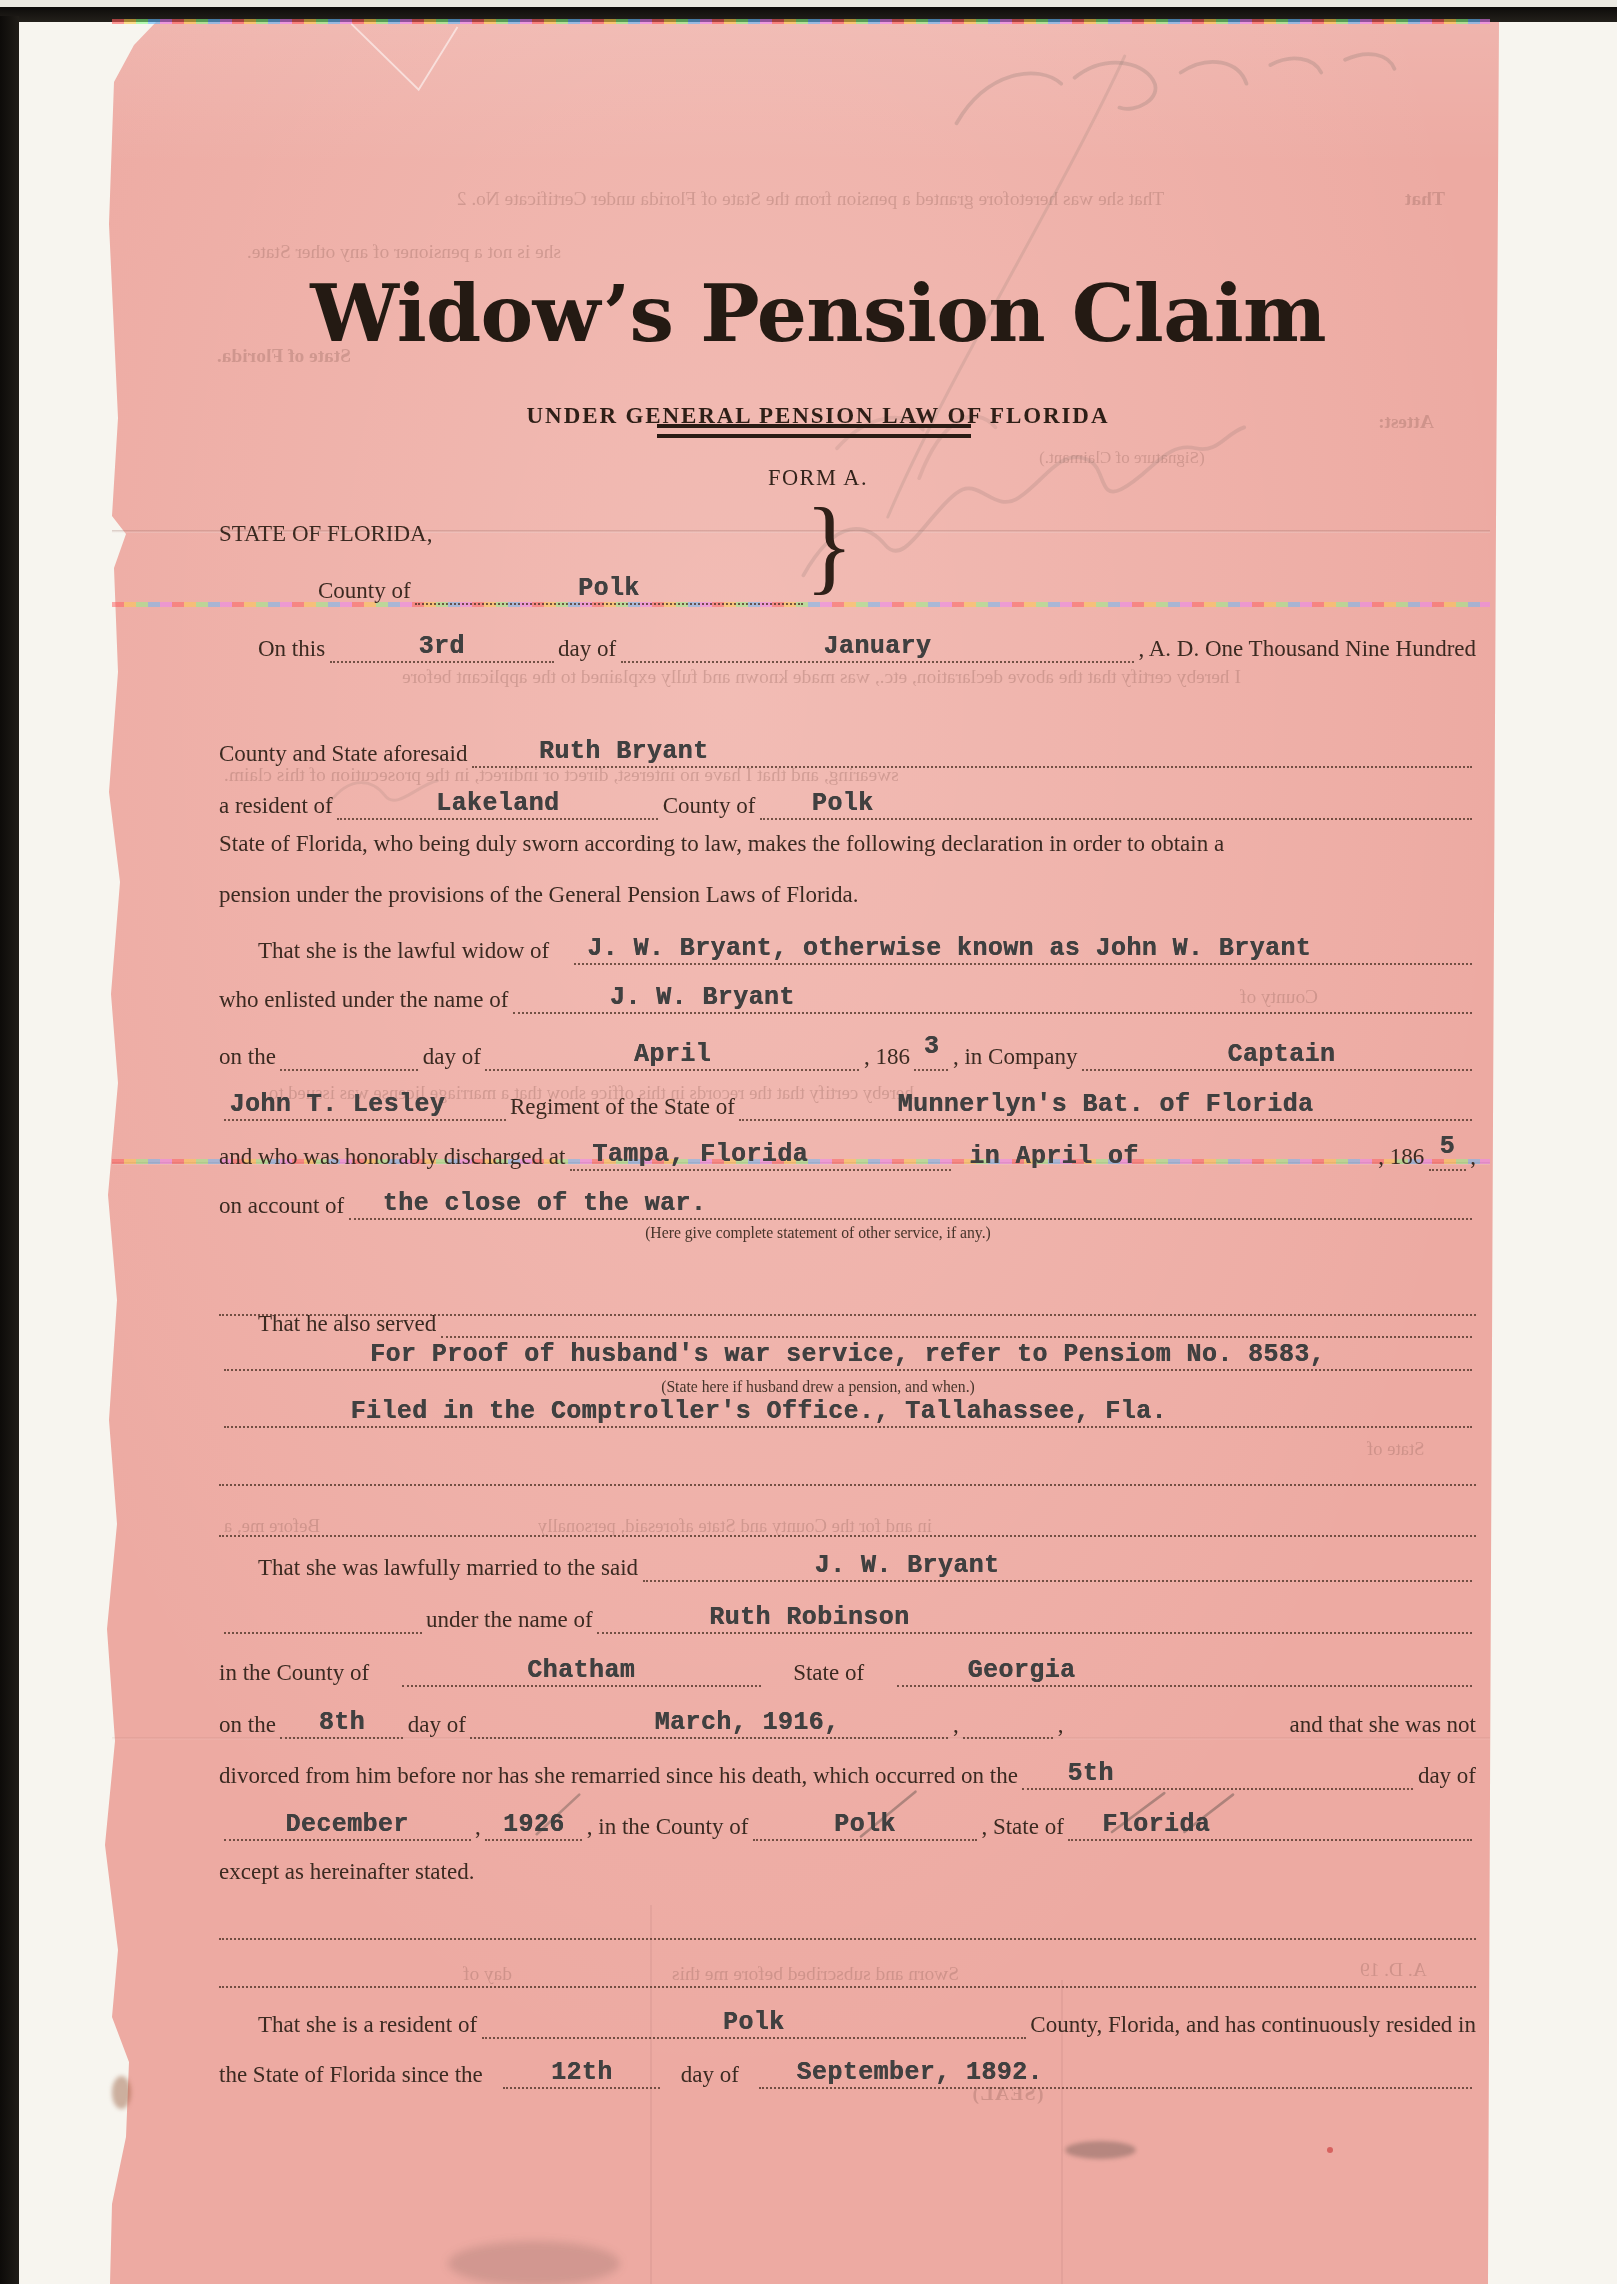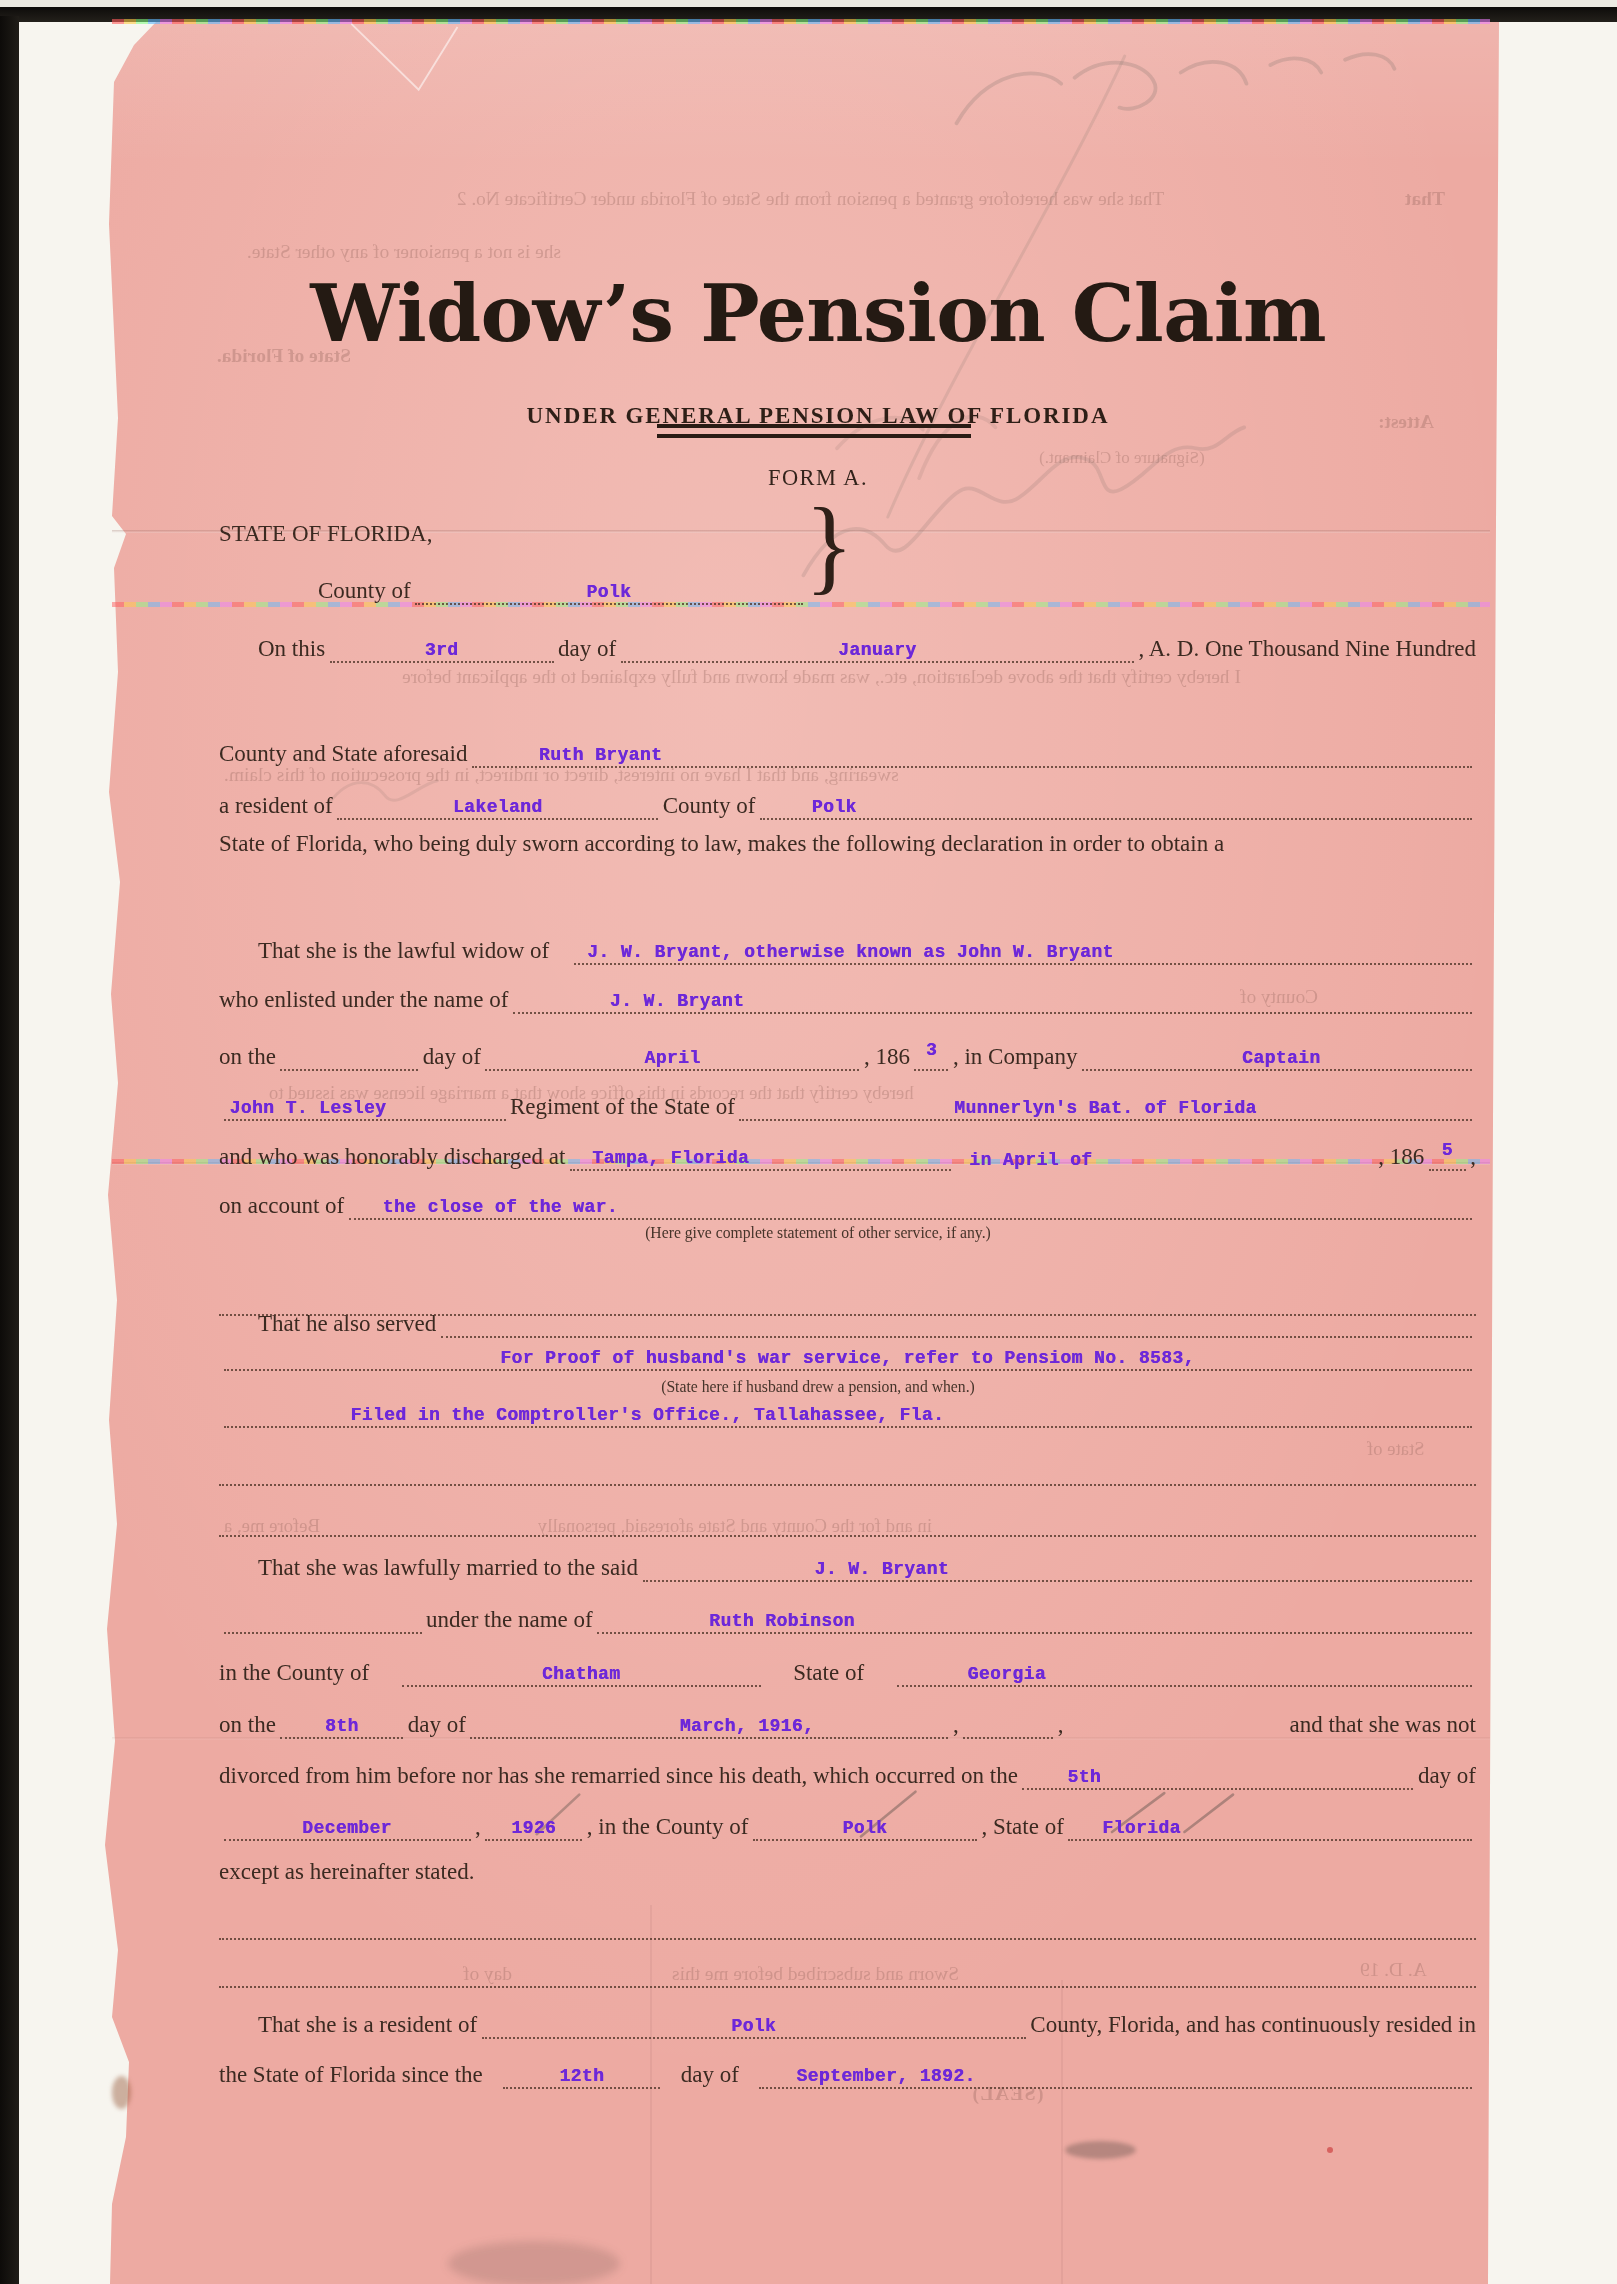--- a/index.html
+++ b/index.html
@@ -23,21 +23,21 @@
   .vcrease{position:absolute;width:2.2px;background:rgba(110,70,60,.08);}
   .spot{position:absolute;border-radius:50%;filter:blur(2.2px);}
   
   .para,.lbl{color:#3b2a21;}
   .para{position:absolute;font-size:23px;white-space:nowrap;line-height:1.15;}
   .note{position:absolute;font-size:15.7px;color:#46342a;white-space:nowrap;}
   .row{position:absolute;display:flex;align-items:flex-end;height:34px;}
   .lbl{font-size:23px;white-space:pre;line-height:1.1;padding-bottom:1.5px;}
   .fill{position:relative;border-bottom:2.2px dotted rgba(80,52,40,.78);margin:0 4.5px;text-align:center;min-width:18px;}
   .grow{flex:1;}
-  .type{font-family:"Liberation Mono",monospace;font-weight:700;font-size:18px;color:#6d28d9;
+  .type{font-family:"Liberation Mono",monospace;font-weight:700;font-size:25px;color:#404040;
         letter-spacing:0.4px;white-space:nowrap;position:relative;top:-2.2px;line-height:1;text-shadow:0.4px 0 0 currentColor;}
   .sup{top:-9.7px;}
   .dotline{position:absolute;border-bottom:2.2px dotted rgba(80,52,40,.78);}
   .title{position:absolute;left:127px;width:1382px;text-align:center;font-family:"DejaVu Serif",serif;
          font-weight:700;font-size:79px;color:#241a13;letter-spacing:-0.7px;}
   .subtitle{position:absolute;left:127px;width:1382px;text-align:center;font-weight:700;font-size:23px;
             letter-spacing:1.9px;color:#2e1f17;}
   .formlbl{position:absolute;left:127px;width:1382px;text-align:center;font-size:22.4px;letter-spacing:1.5px;color:#33231b;}
   .rule{position:absolute;left:657px;width:314px;height:3.7px;background:#2a1c15;}
   .brace{position:absolute;font-size:101px;font-weight:400;color:#2f2018;transform:scaleY(1.05);line-height:1;}
@@ -138,20 +138,21 @@
   </div>
 
   <div class="row" style="left:219px;right:142px;top:786px;">
     <span class="lbl">a resident of</span>
     <span class="fill" style="width:321px;"><span class="type">Lakeland</span></span>
     <span class="lbl">County of</span>
     <span class="fill grow" style="text-align:left;padding-left:52px;"><span class="type">Polk</span></span>
   </div>
 
   <div class="para" style="left:219px;top:831px;">State of Florida, who being duly sworn according to law, makes the following declaration in order to obtain a</div>
+  <div class="para" style="left:219px;top:882px;">pension under the provisions of the General Pension Laws of Florida.</div>
 
   <div class="row" style="left:258px;right:142px;top:931px;gap:20px;">
     <span class="lbl">That she is the lawful widow of</span>
     <span class="fill grow" style="text-align:left;padding-left:13.4px;"><span class="type">J. W. Bryant, otherwise known as John W. Bryant</span></span>
   </div>
   <div class="row" style="left:219px;right:142px;top:980px;">
     <span class="lbl">who enlisted under the name of</span>
     <span class="fill grow" style="text-align:left;padding-left:97px;"><span class="type">J. W. Bryant</span></span>
   </div>
 

